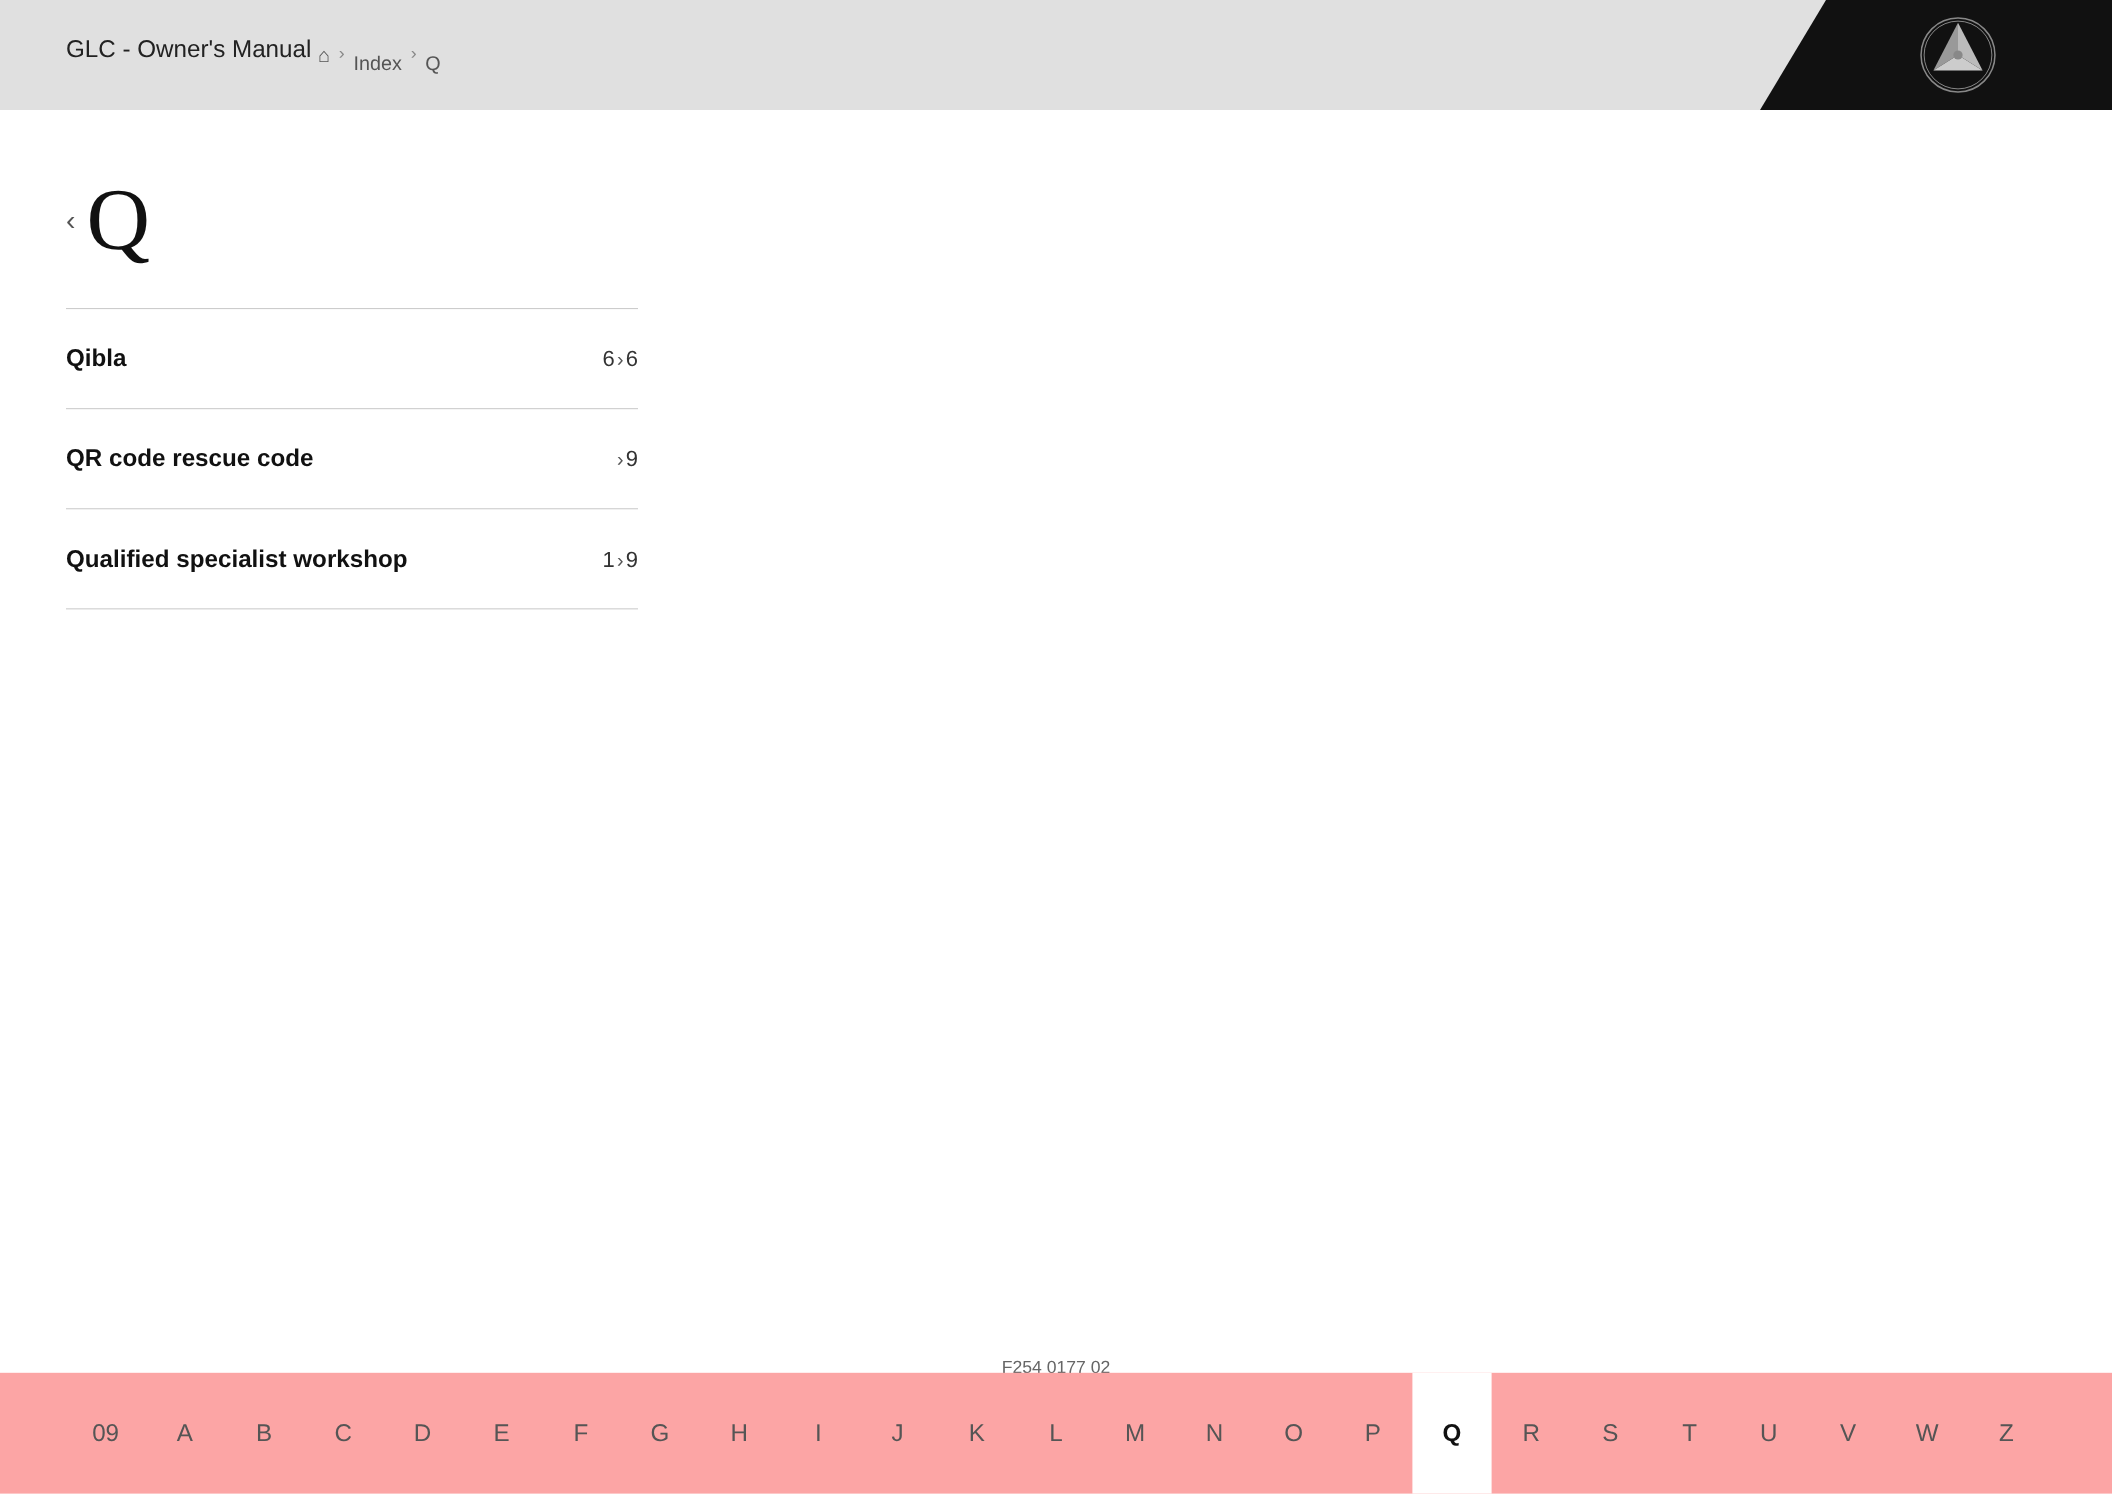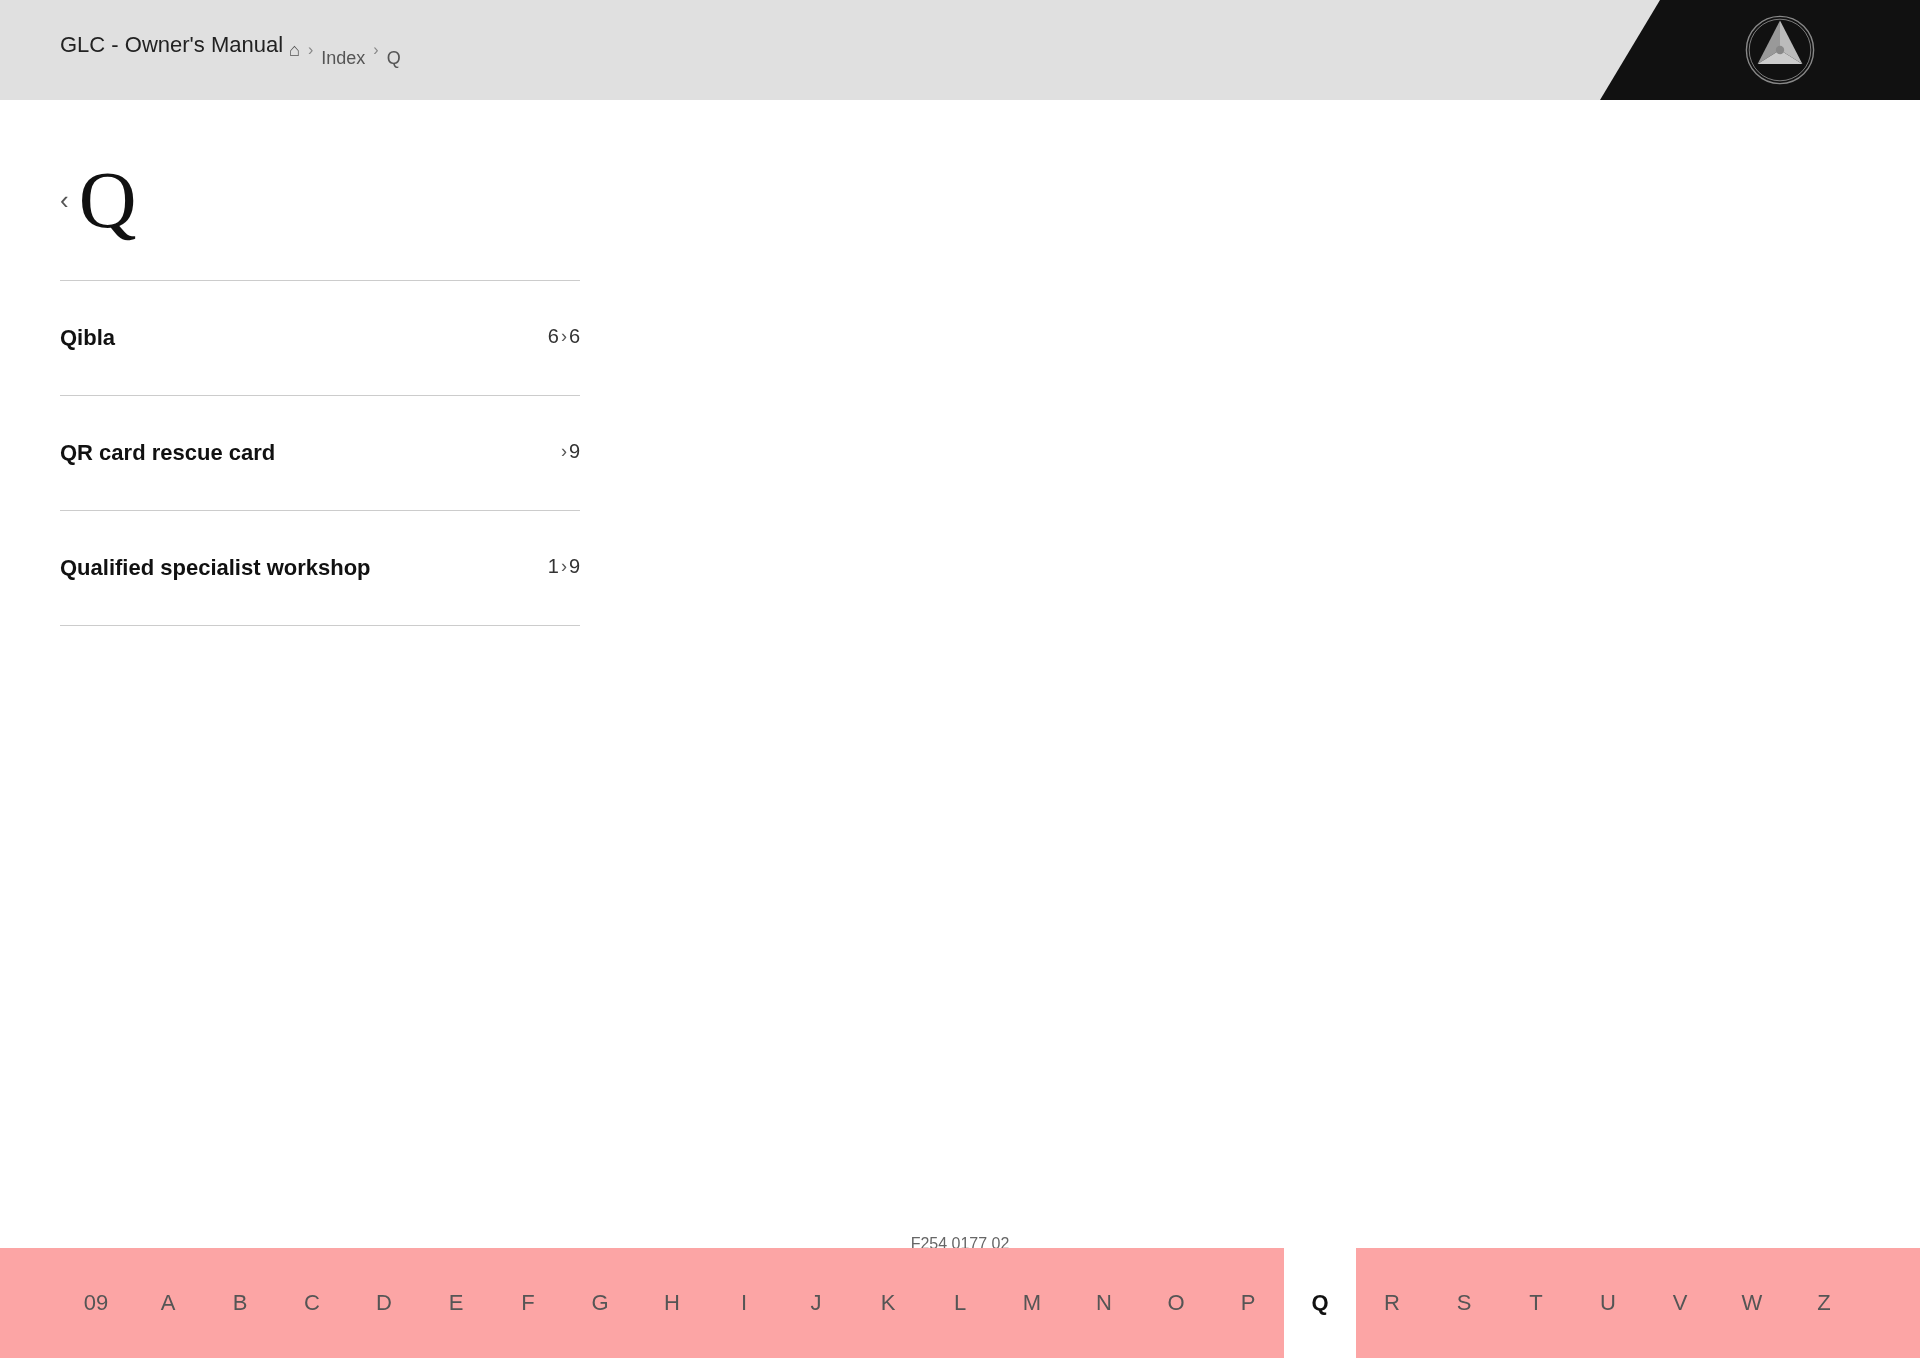--- a/index.html
+++ b/index.html
@@ -115,23 +115,23 @@
     }
 
     
     .index-list {
       list-style: none;
       max-width: 520px;
     }
 
     .index-item {
       display: flex;
-      align-items: flex-start;
+      align-items: flex-end;
       justify-content: space-between;
-      padding: 44px 0;
+      padding: 32px 0;
       border-bottom: 1px solid #ccc;
       cursor: pointer;
     }
 
     .index-item:first-child {
       border-top: 1px solid #ccc;
     }
 
     .index-item-label {
       font-size: 22px;
@@ -234,21 +234,21 @@
   <ul class="index-list">
   <li class="index-item">
         <span class="index-item-label">Qibla</span>
         <span class="index-item-page">
           <span>6</span>
           <span class="page-arrow">›</span>
           <span>6</span>
         </span>
       </li>
       <li class="index-item">
-        <span class="index-item-label">QR card rescue card</span>
+        <span class="index-item-label">QR code rescue code</span>
         <span class="index-item-page">
           <span></span>
           <span class="page-arrow">›</span>
           <span>9</span>
         </span>
       </li>
       <li class="index-item">
         <span class="index-item-label">Qualified specialist workshop</span>
         <span class="index-item-page">
           <span>1</span>

